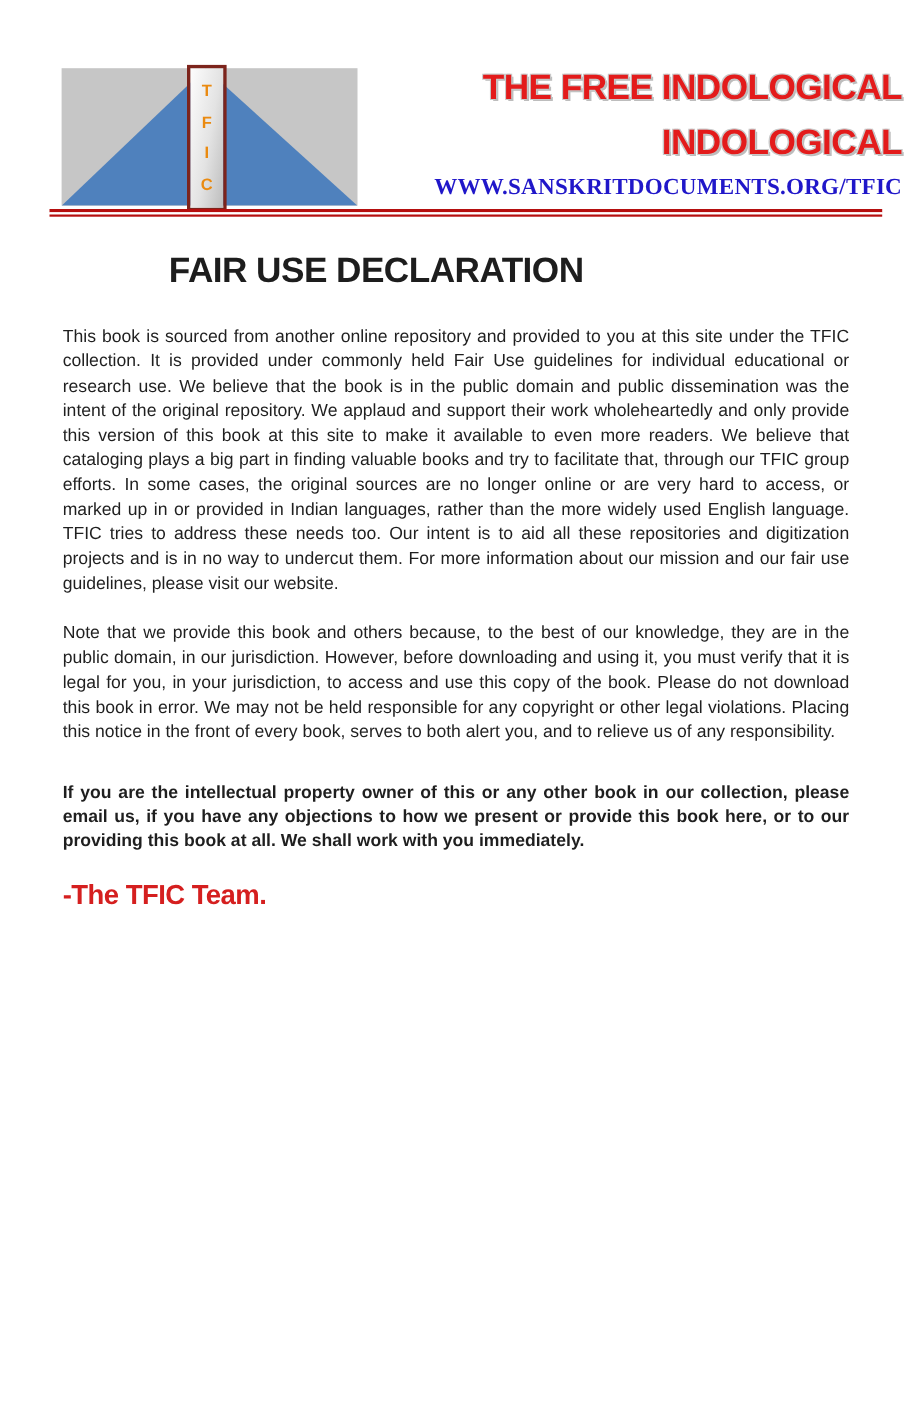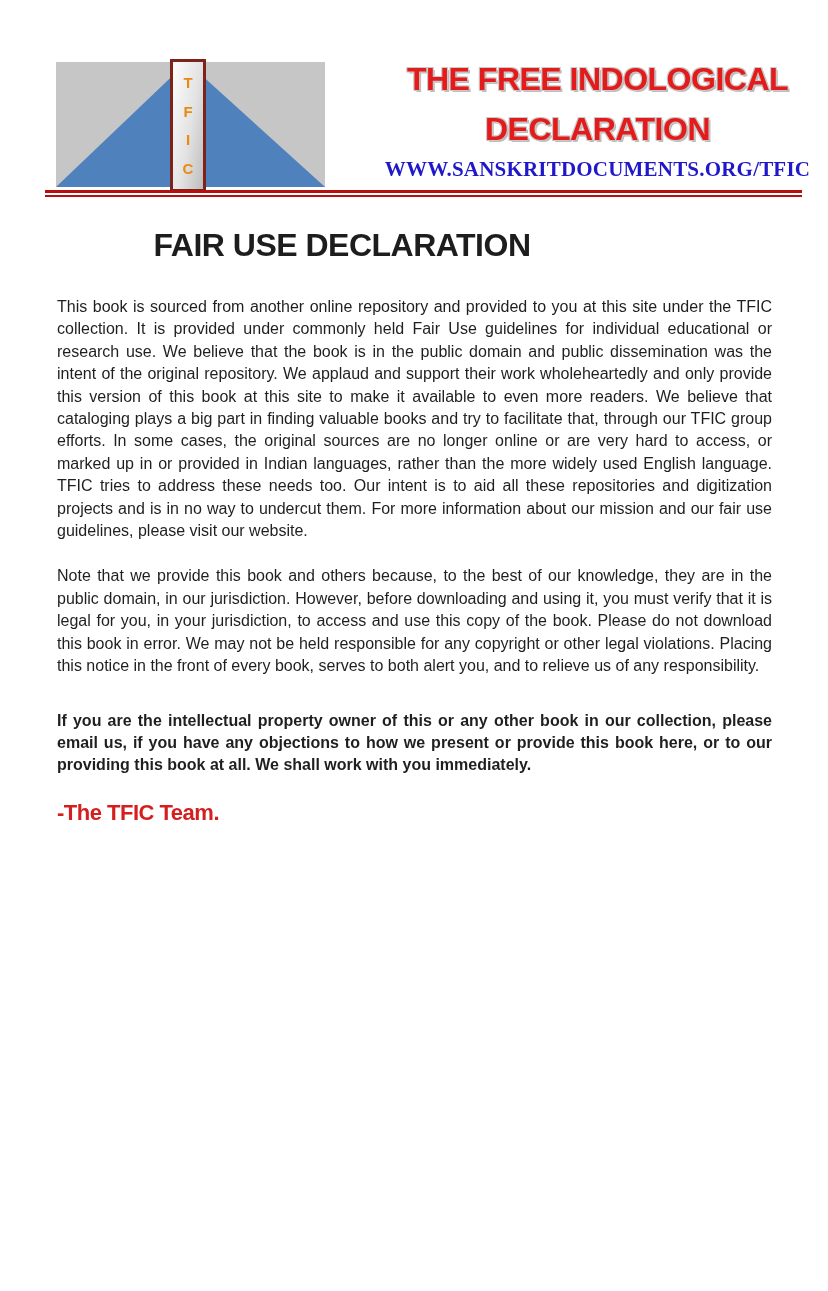--- a/index.html
+++ b/index.html
@@ -52,21 +52,21 @@
     font-size: 15px;
     line-height: 1;
   }
 
   
   .header-text {
     position: absolute;
     left: 375px;
     top: 54px;
     width: 445px;
-    text-align: center;
+    text-align: right;
   }
   .header-title {
     font-size: 32px;
     line-height: 50px;
     font-weight: bold;
     color: #e31b1b;
     letter-spacing: -0.5px;
     text-shadow:
       -1px -1px 0 #c9c9c9,
        1px -1px 0 #c9c9c9,
@@ -118,21 +118,21 @@
     line-height: 22.4px;
     text-align: justify;
     color: #1f1f1f;
   }
   .para.bold {
     font-weight: bold;
     margin-top: 32px;
   }
   .signature {
     margin-top: 10px;
-    font-size: 22px;
+    font-size: 25px;
     font-weight: bold;
     color: #d51f1f;
     letter-spacing: -0.5px;
   }
 </style>
 </head>
 <body>
 
 <div class="page">
 
@@ -141,21 +141,21 @@
     <div class="logo-column">
       <span class="logo-letter">T</span>
       <span class="logo-letter">F</span>
       <span class="logo-letter">I</span>
       <span class="logo-letter">C</span>
     </div>
   </div>
 
   <div class="header-text">
     <div class="header-title">THE FREE INDOLOGICAL</div>
-    <div class="header-title">DECLARATION</div>
+    <div class="header-title">INDOLOGICAL</div>
     <div class="header-url">WWW.SANSKRITDOCUMENTS.ORG/TFIC</div>
   </div>
 
   <div class="separator">
     <div class="sep-thick"></div>
     <div class="sep-gap"></div>
     <div class="sep-thin"></div>
   </div>
 
   <h1 class="doc-title">FAIR USE DECLARATION</h1>

